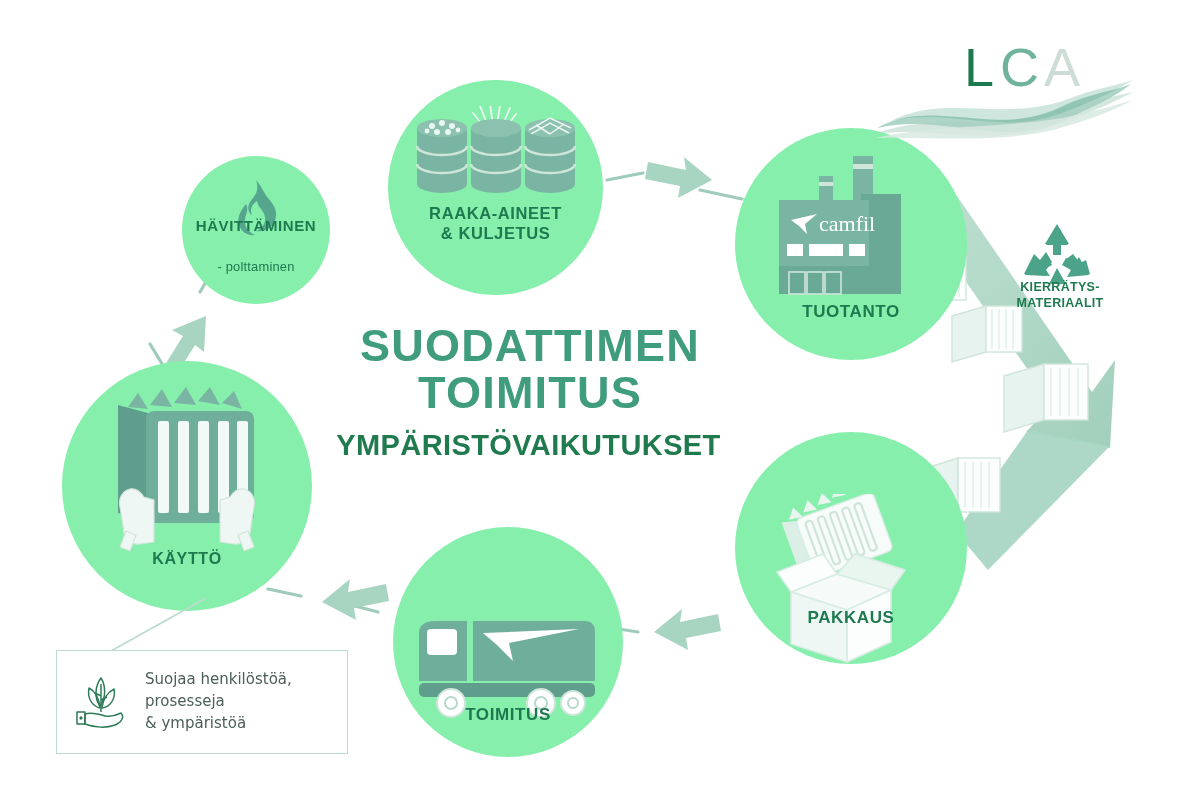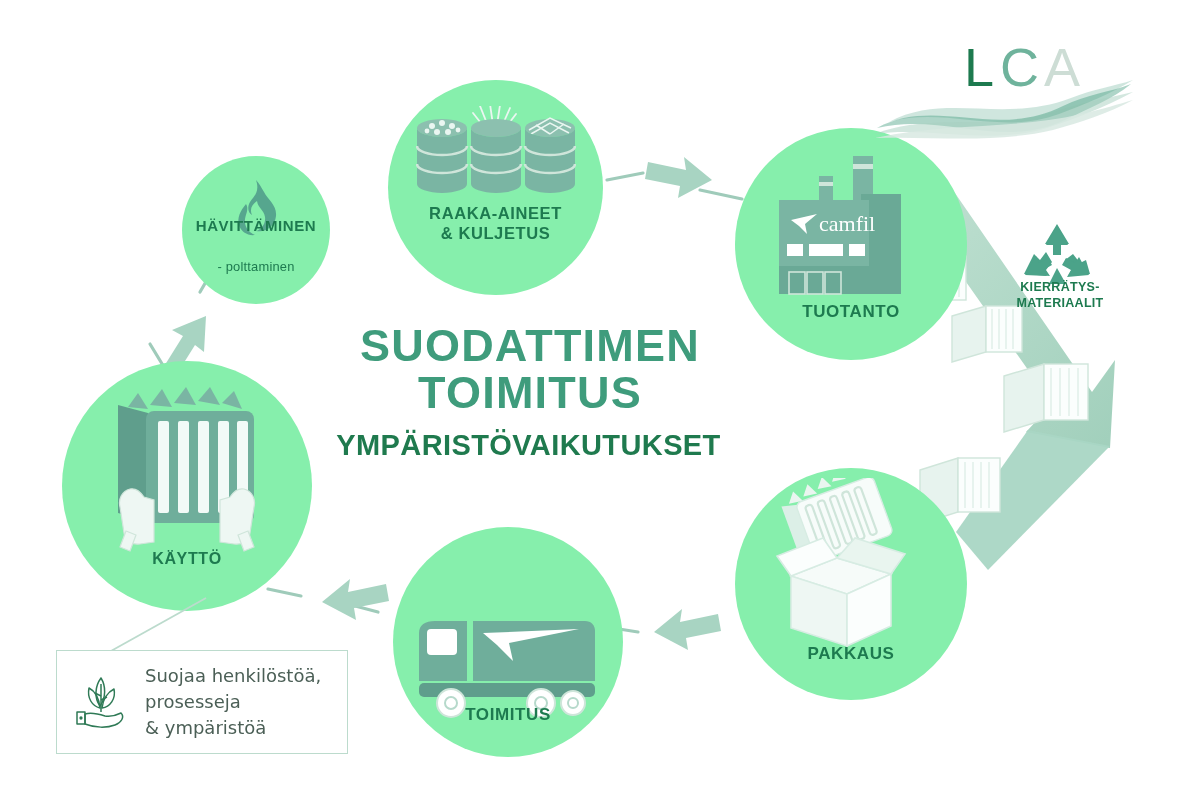--- a/index.html
+++ b/index.html
@@ -51,21 +51,21 @@
   .lca-c{fill:#6fb39c;}
   .lca-a{fill:#cdddd5;}
 
   
   #infobox{
     position:absolute;left:56px;top:650px;width:292px;height:104px;
     border:1.6px solid #bcdbcd;background:#fff;
     display:flex;align-items:center;gap:14px;padding:0 16px;box-sizing:border-box;
   }
   #infobox .txt{
-    color:#4b5f56;font-size:18px;line-height:1.45;font-weight:400;
+    color:#4b5f56;font-size:15px;line-height:1.45;font-weight:400;
     font-family:"DejaVu Sans", sans-serif;
   }
 
   .kierr-label{
     position:absolute;left:990px;top:280px;width:140px;text-align:center;
     color:#1d7a4f;font-weight:700;font-size:12.5px;line-height:1.25;letter-spacing:.3px;
   }
 </style>
 </head>
 <body>
@@ -296,21 +296,21 @@
       <rect x="18" y="112" width="90" height="28" fill="#6aa996"></rect>
       <g fill="none" stroke="#cfe5da" stroke-width="1.6">
         <rect x="28" y="118" width="16" height="22"></rect>
         <rect x="46" y="118" width="16" height="22"></rect>
         <rect x="64" y="118" width="16" height="22"></rect>
       </g>
     </svg>
     <div class="node-label" style="bottom:38px;font-size:17px;margin-top:24px;">TUOTANTO</div>
   </div>
 
-  <div class="node" style="left:735px;top:468px;width:232px;height:232px;">
+  <div class="node" style="left:735px;top:432px;width:232px;height:232px;justify-content:flex-end;">
     <div class="shadow"></div>
     <svg width="200" height="170" viewBox="0 0 200 170" style="margin-top:10px;">
 
       <g transform="rotate(-20 100 50)">
         <g fill="#eaf5f0">
           <path d="M50,6 L58,-4 L64,8 Z"></path>
             <path d="M66,4 L74,-6 L80,6 Z"></path>
           <path d="M82,2 L90,-8 L96,4 Z"></path>
             <path d="M98,0 L106,-10 L112,2 Z"></path>
           <path d="M114,0 L122,-10 L128,2 Z"></path>

